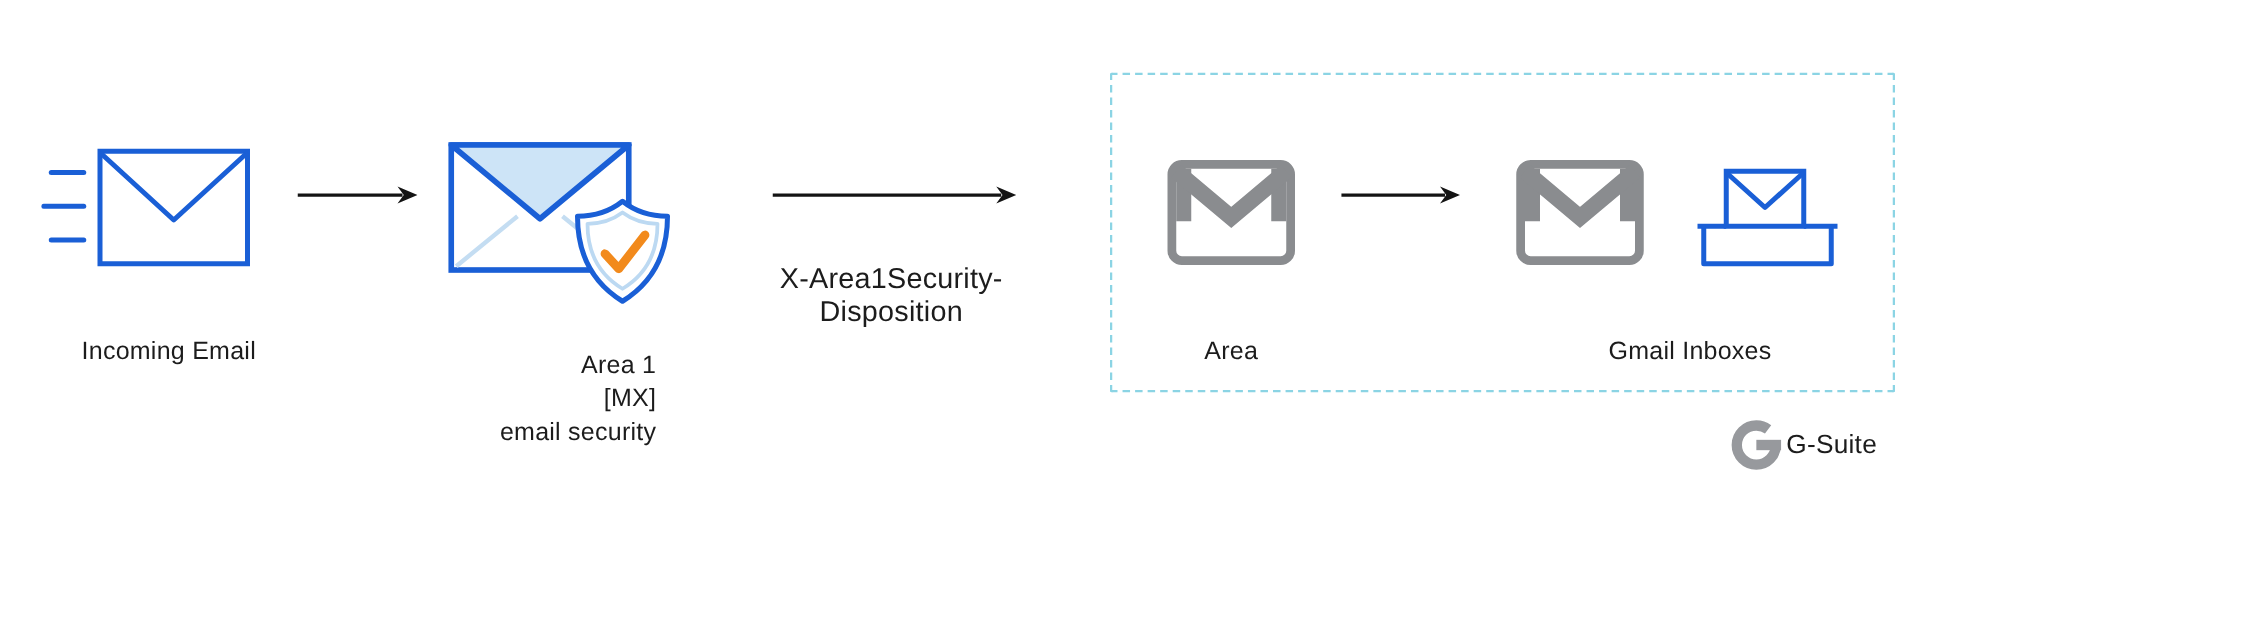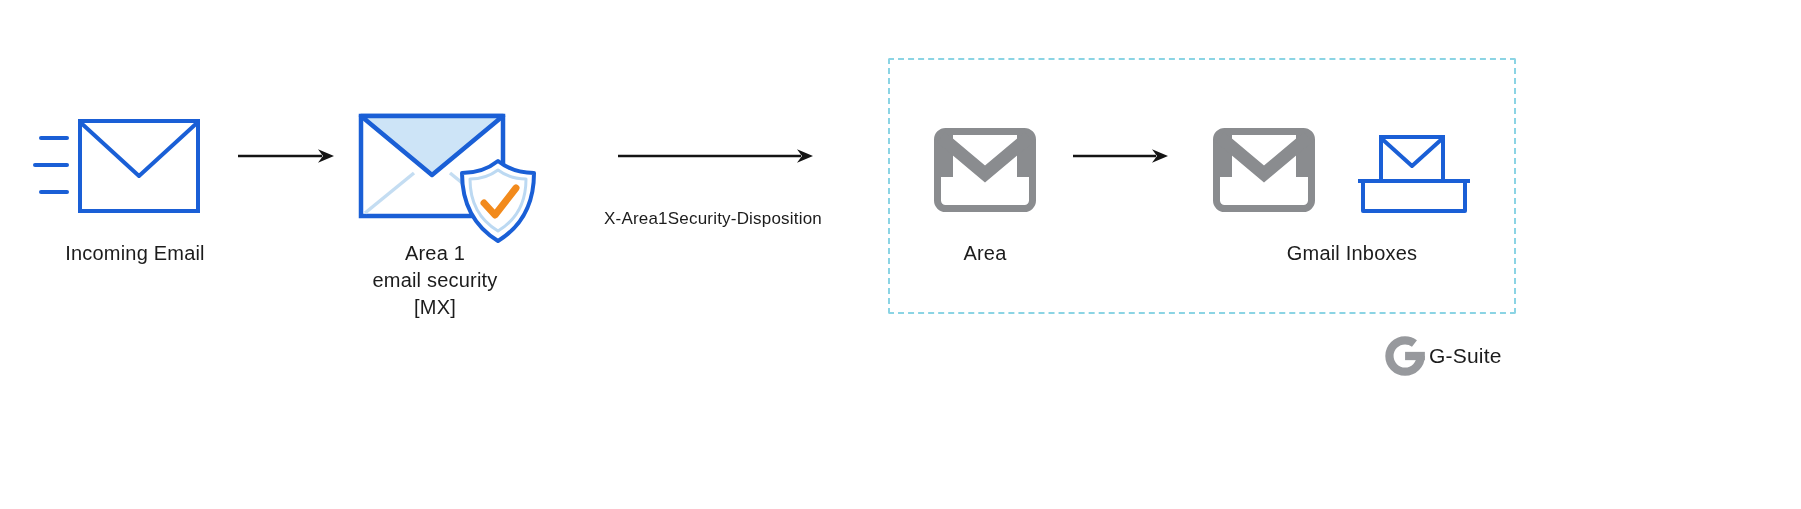--- a/index.html
+++ b/index.html
@@ -17,26 +17,27 @@
   .abs { position: absolute; }
 
   .node-label {
     position: absolute;
     text-align: center;
     font-size: 20px;
     font-weight: 500;
     color: #1c1c1c;
     line-height: 27px;
     letter-spacing: 0.2px;
+    margin-top: 28px;
   }
 
   .edge-label {
     position: absolute;
     text-align: center;
-    font-size: 17px;
+    font-size: 23px;
     font-weight: 500;
     color: #1c1c1c;
     letter-spacing: 0.2px;
   }
 
   .group-box {
     position: absolute;
     left: 888px;
     top: 58px;
     width: 628px;
@@ -89,24 +90,24 @@
       <rect x="3" y="3" width="142" height="100" fill="#ffffff" stroke="#1a5fd6" stroke-width="4.5"></rect>
       <path d="M7 100 L56 60 M141 100 L92 60" fill="none" stroke="#c4ddf2" stroke-width="3.5"></path>
       <path d="M3 3 L74 62 L145 3 Z" fill="#cde4f7" stroke="#1a5fd6" stroke-width="4.5" stroke-linejoin="round"></path>
       <g transform="translate(100,46)">
         <path d="M40 2 C50 10 62 14 76 14 C76 42 66 66 40 82 C14 66 4 42 4 14 C18 14 30 10 40 2 Z" fill="#ffffff" stroke="#1a5fd6" stroke-width="4" stroke-linejoin="round"></path>
         <path d="M40 11 C48 17 58 20 68 20 C68 41 60 60 40 72 C20 60 12 41 12 20 C22 20 32 17 40 11 Z" fill="none" stroke="#bcd9f2" stroke-width="3" stroke-linejoin="round"></path>
         <path d="M26 44 L37 56 L58 29" fill="none" stroke="#f28a1c" stroke-width="7" stroke-linecap="round" stroke-linejoin="round"></path>
       </g>
     </svg>
   </div>
-  <div class="node-label" style="left:345px; top:240px; width:180px;">
+  <div class="node-label" style="left:345px; top:251px; width:180px;text-align:right;">
     <div>Area 1</div>
+    <div>[MX]</div>
     <div>email security</div>
-    <div>[MX]</div>
   </div>
 
   <svg class="abs" style="left:618px; top:146px;" width="195" height="20" viewBox="0 0 195 20">
     <line x1="0" y1="10" x2="183" y2="10" stroke="#141414" stroke-width="2.6"></line>
     <path d="M179 3.2 L195 10 L179 16.8 L184 10 Z" fill="#141414"></path>
   </svg>
   <div class="edge-label" style="left:568px; top:209px; width:290px;">X-Area1Security-Disposition</div>
 
   <div class="group-box"></div>
 

